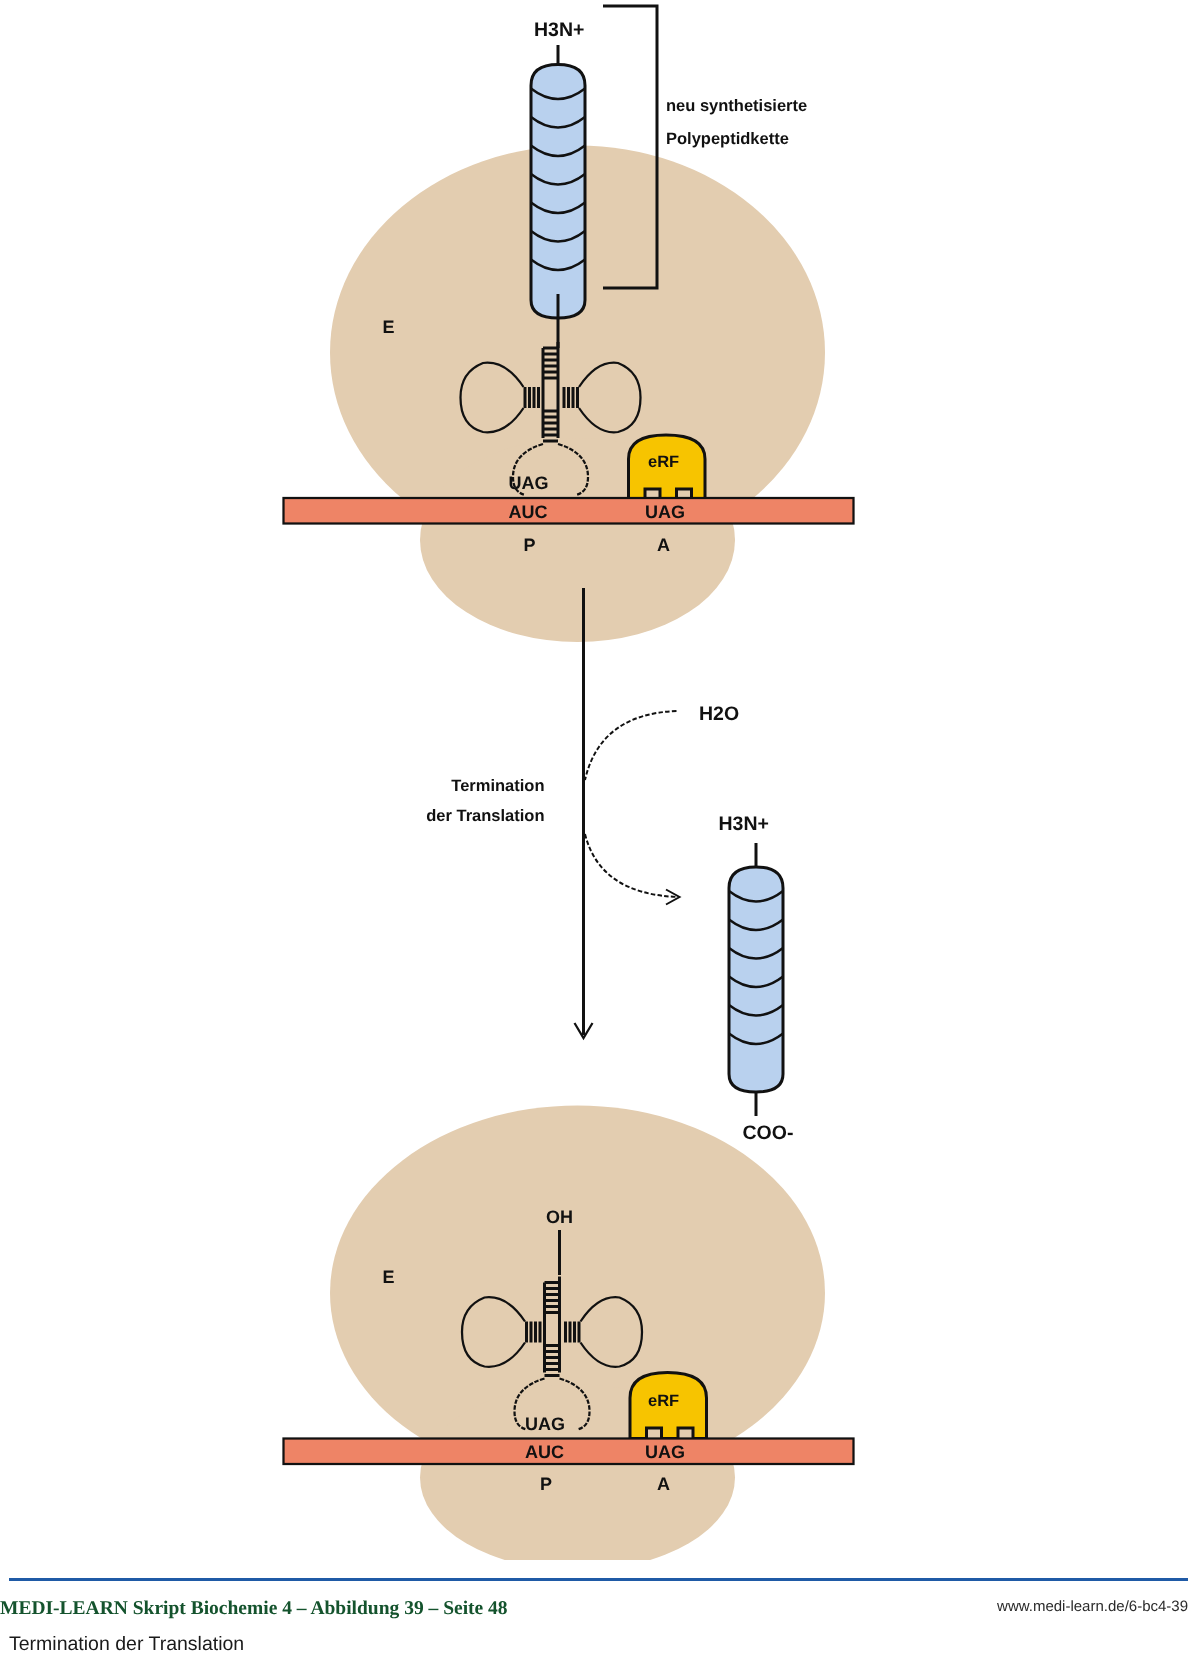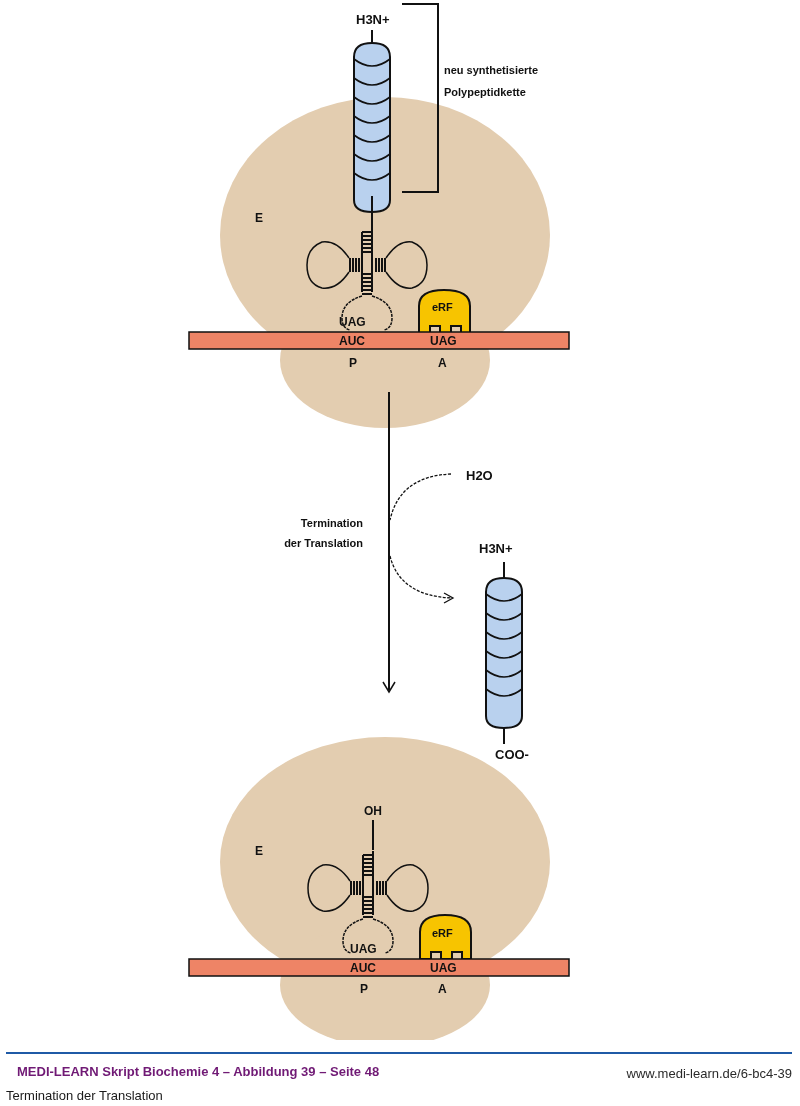--- a/index.html
+++ b/index.html
@@ -1,22 +1,22 @@
 <!DOCTYPE html>
 <html><head>
 <meta charset="utf-8">
 <style>
   html, body { margin: 0; padding: 0; background: #ffffff; }
   body { width: 800px; height: 1106px; position: relative; overflow: hidden; font-family: "Liberation Sans", sans-serif; }
   #stage { position: absolute; left: 0; top: 0; width: 800px; height: 1040px; }
   .lbl { font-family: "Liberation Sans", sans-serif; font-weight: bold; fill: #111; }
   .footer-rule { position: absolute; left: 6px; top: 1052px; width: 786px; height: 2px; background: #1f5aa6; }
-  .footer-title { position: absolute; left: 17px; top: 1064px; font-size: 13px; font-weight: bold; color: #701a75; font-family: Liberation Sans, sans-serif; }
+  .footer-title { position: absolute; left: 0; top: 1064px; font-size: 13px; font-weight: bold; color: #14532d; font-family: Liberation Serif, serif; }
   .footer-subtitle { position: absolute; left: 6px; top: 1088px; font-size: 13px; font-weight: normal; color: #1a1a1a; font-family: "Liberation Sans", sans-serif; }
-  .footer-url { position: absolute; right: 8px; top: 1066px; font-size: 13px; color: #2a2a2a; font-family: "Liberation Sans", sans-serif; }
+  .footer-url { position: absolute; right: 8px; top: 1066px; font-size: 10px; color: #2a2a2a; font-family: "Liberation Sans", sans-serif; }
 </style>
 </head>
 <body>
 
 <svg id="stage" viewBox="0 0 800 1040" xmlns="http://www.w3.org/2000/svg">
 
   <g>
 
     <ellipse cx="385" cy="235" rx="165" ry="138" fill="#e3cdb0"></ellipse>
 

